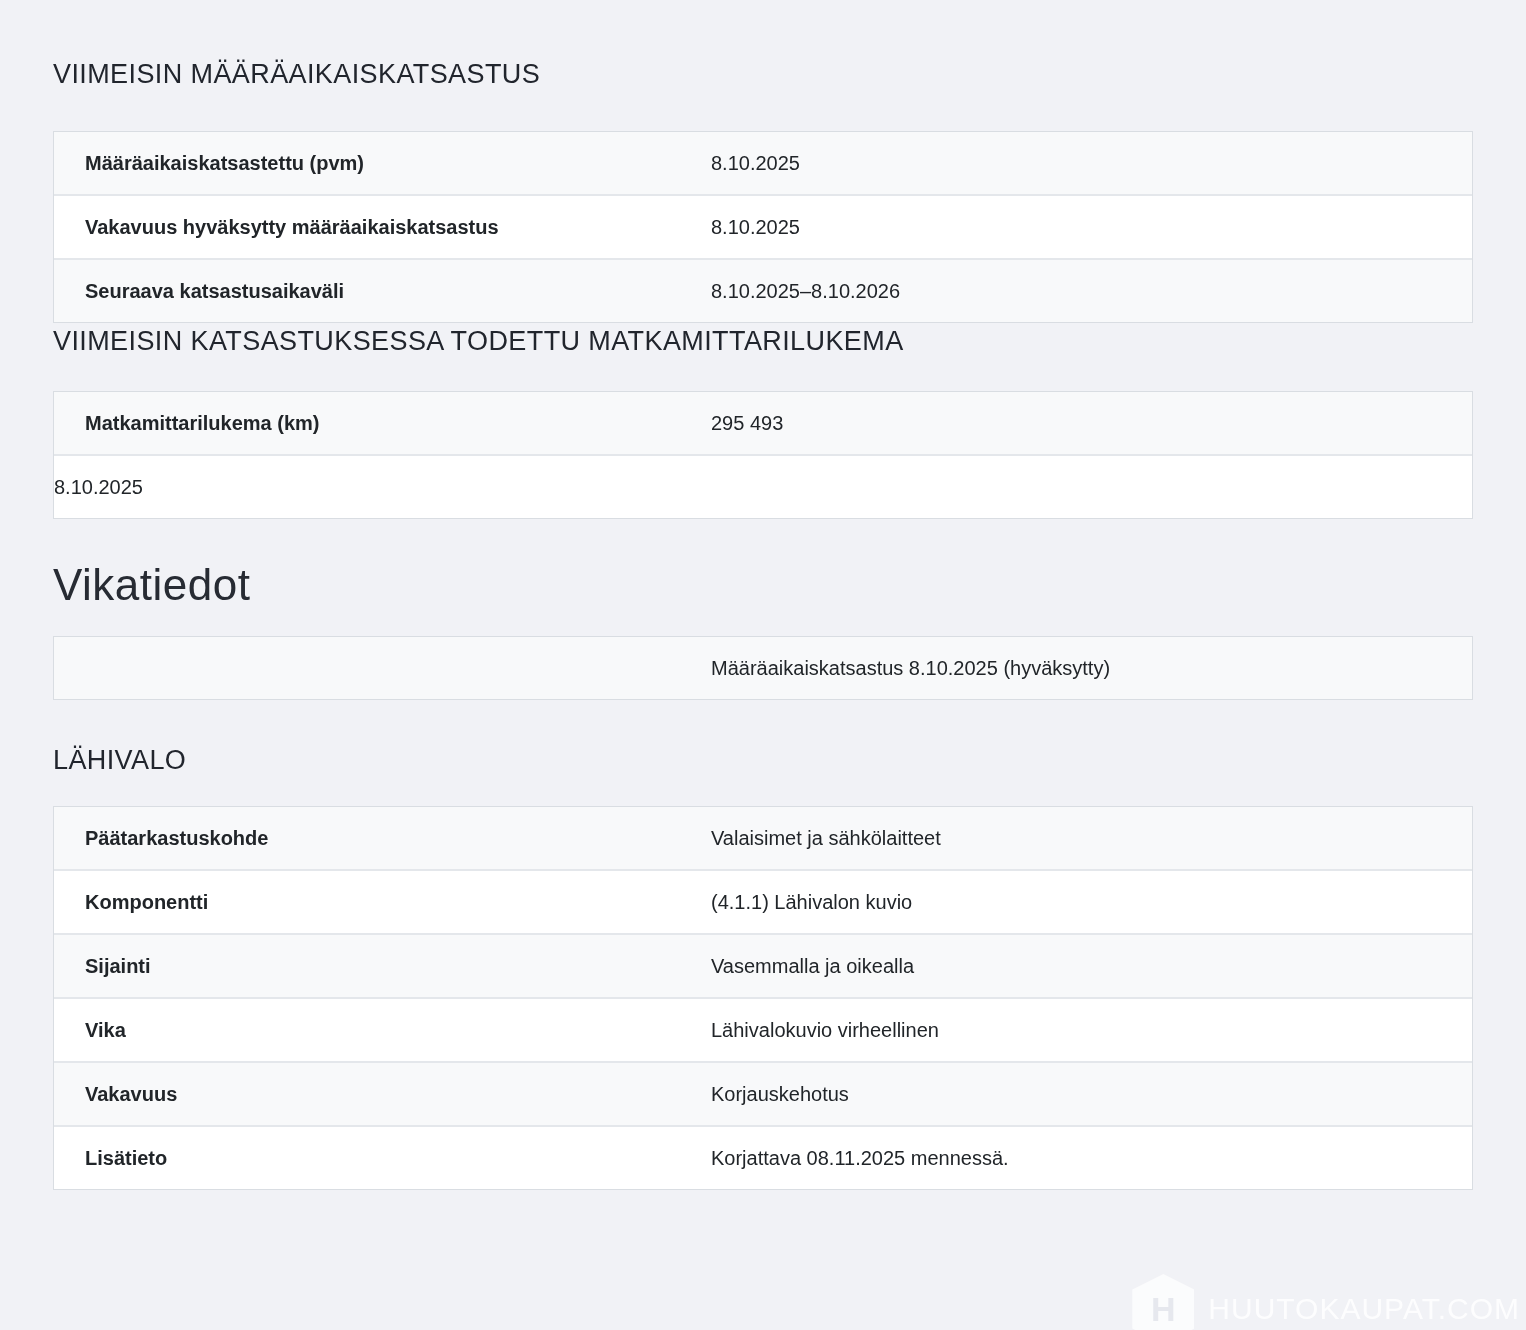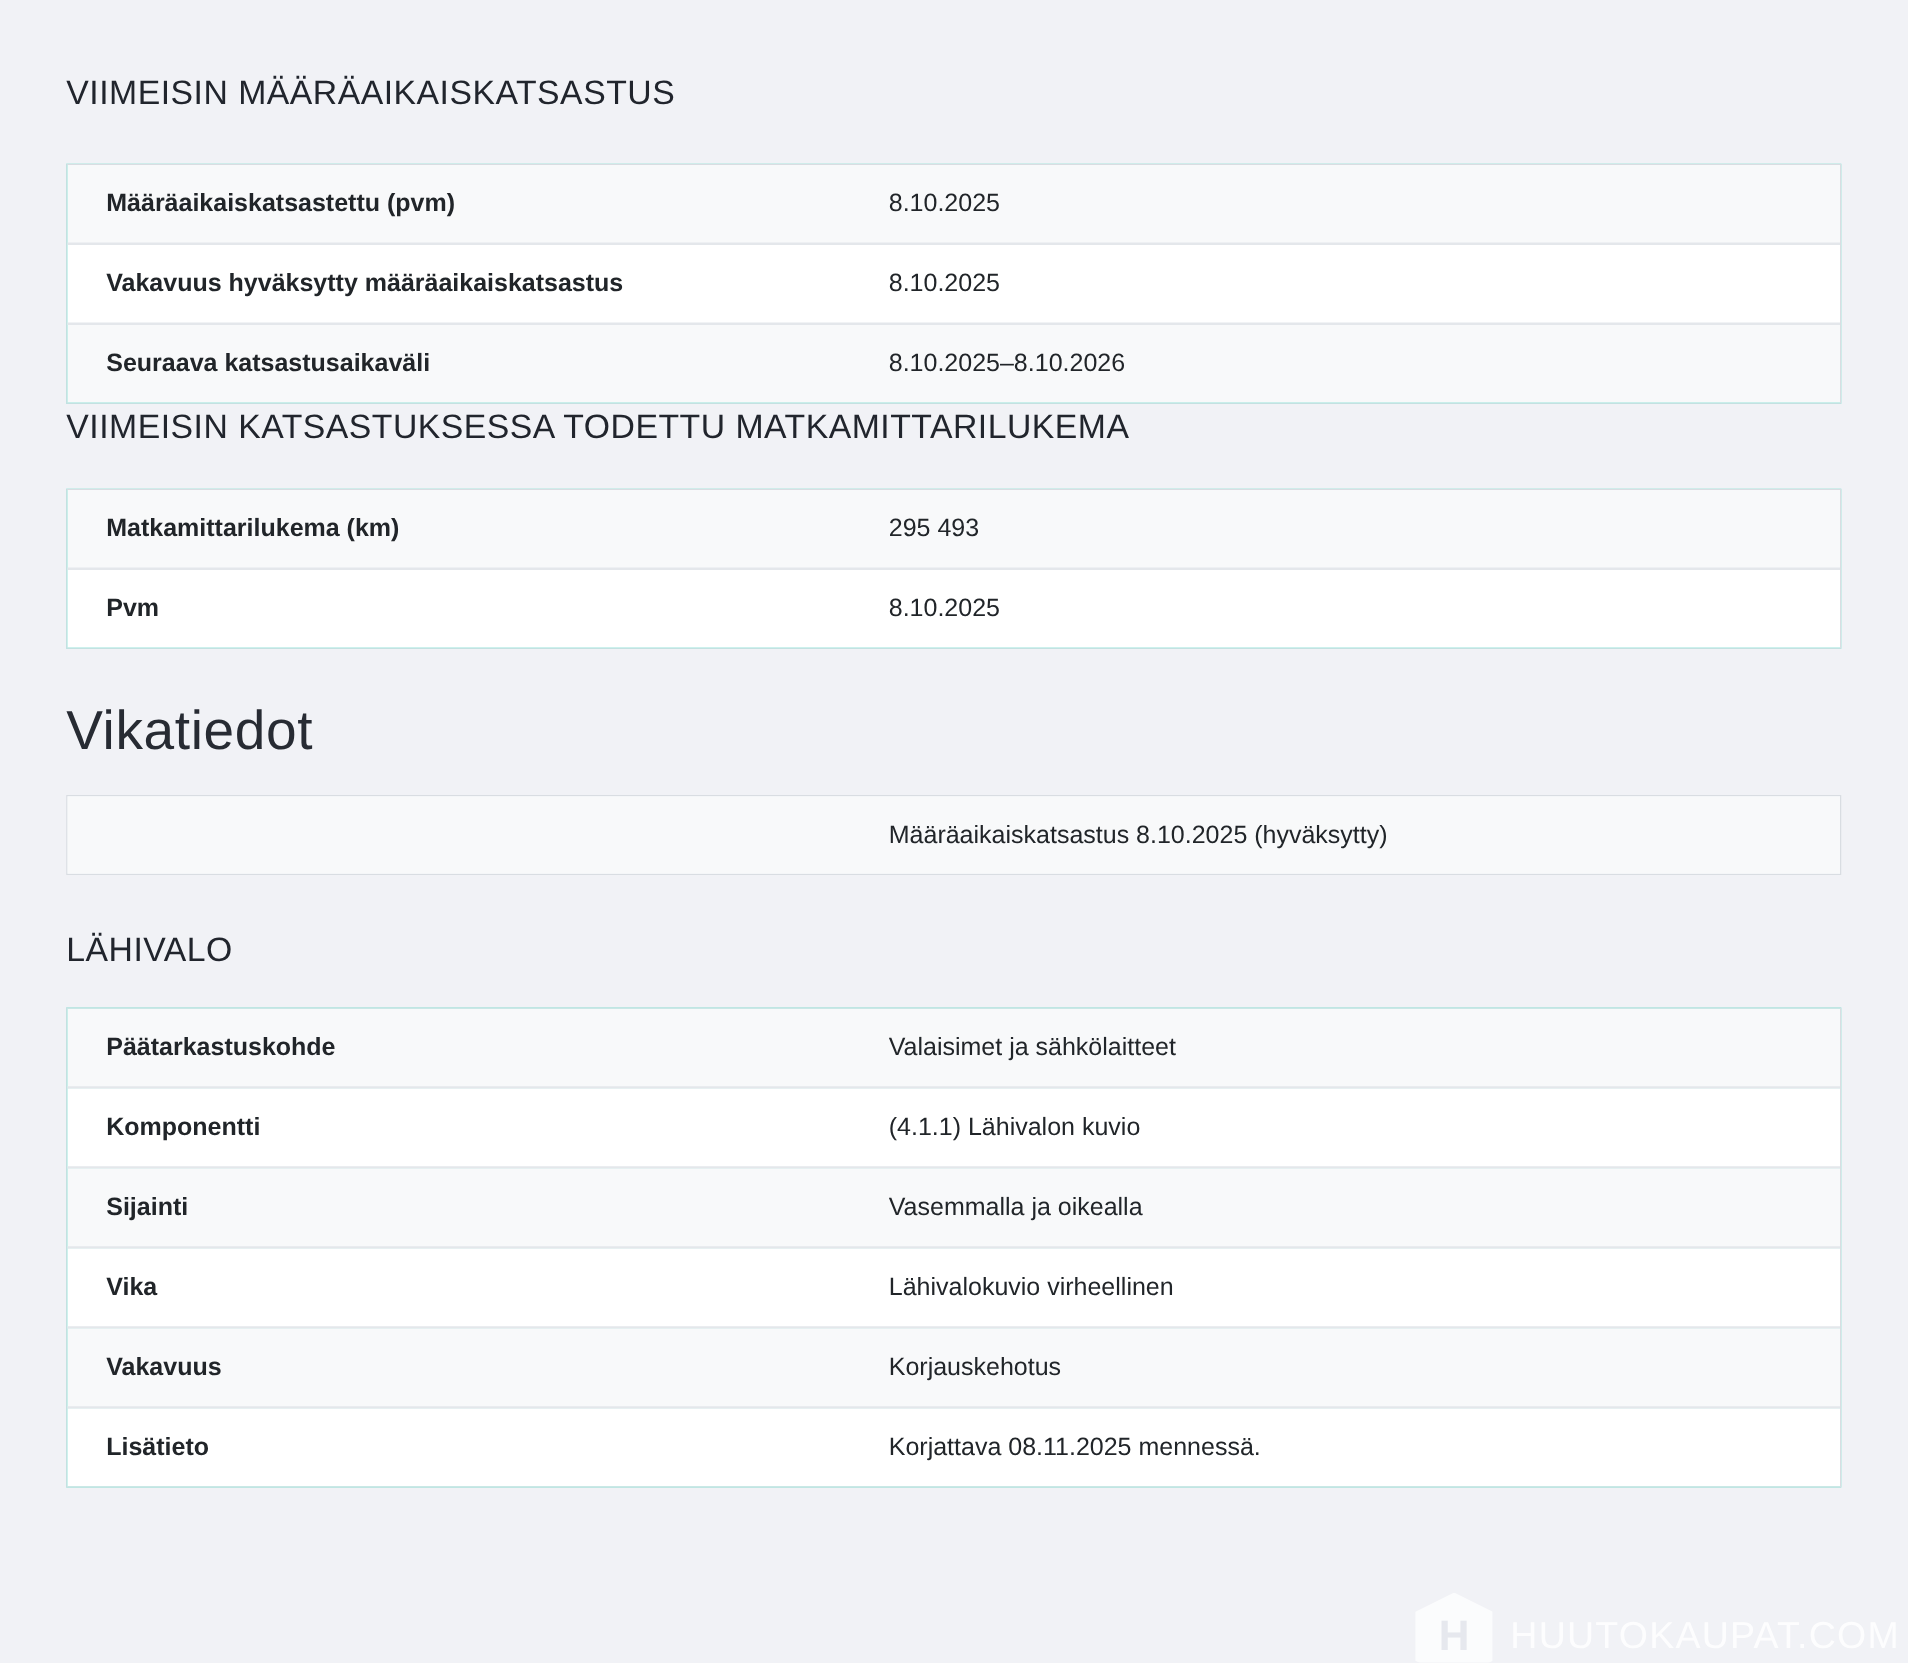--- a/index.html
+++ b/index.html
@@ -70,21 +70,21 @@
     margin: 38px 0 23px 0;
     font-size: 44px;
     line-height: 56px;
     font-weight: 400;
     letter-spacing: 0.5px;
     color: #272b33;
   }
 
   .card {
     border: 1px solid #d9dde2;
-    background: #5eead4;
+    background: #ef4444;
   }
   .row {
     display: flex;
     align-items: center;
     height: 62px;
     background: #ffffff;
     border-bottom: 2px solid #e4e7eb;
   }
   .row:last-child { border-bottom: none; }
   .row:nth-child(odd) { background: #f8f9fa; }
@@ -137,21 +137,20 @@
   </div>
 
   <h2 class="section-title mt-2">VIIMEISIN KATSASTUKSESSA TODETTU MATKAMITTARILUKEMA</h2>
 
   <div class="card">
     <div class="row">
       <div class="cell label">Matkamittarilukema (km)</div>
       <div class="cell value">295 493</div>
     </div>
     <div class="row">
-      <div class="cell label">Pvm</div>
       <div class="cell value">8.10.2025</div>
     </div>
   </div>
 
   <h1 class="page-subtitle">Vikatiedot</h1>
 
   <div class="card">
     <div class="row">
       <div class="cell label"></div>
       <div class="cell value">Määräaikaiskatsastus 8.10.2025 (hyväksytty)</div>

